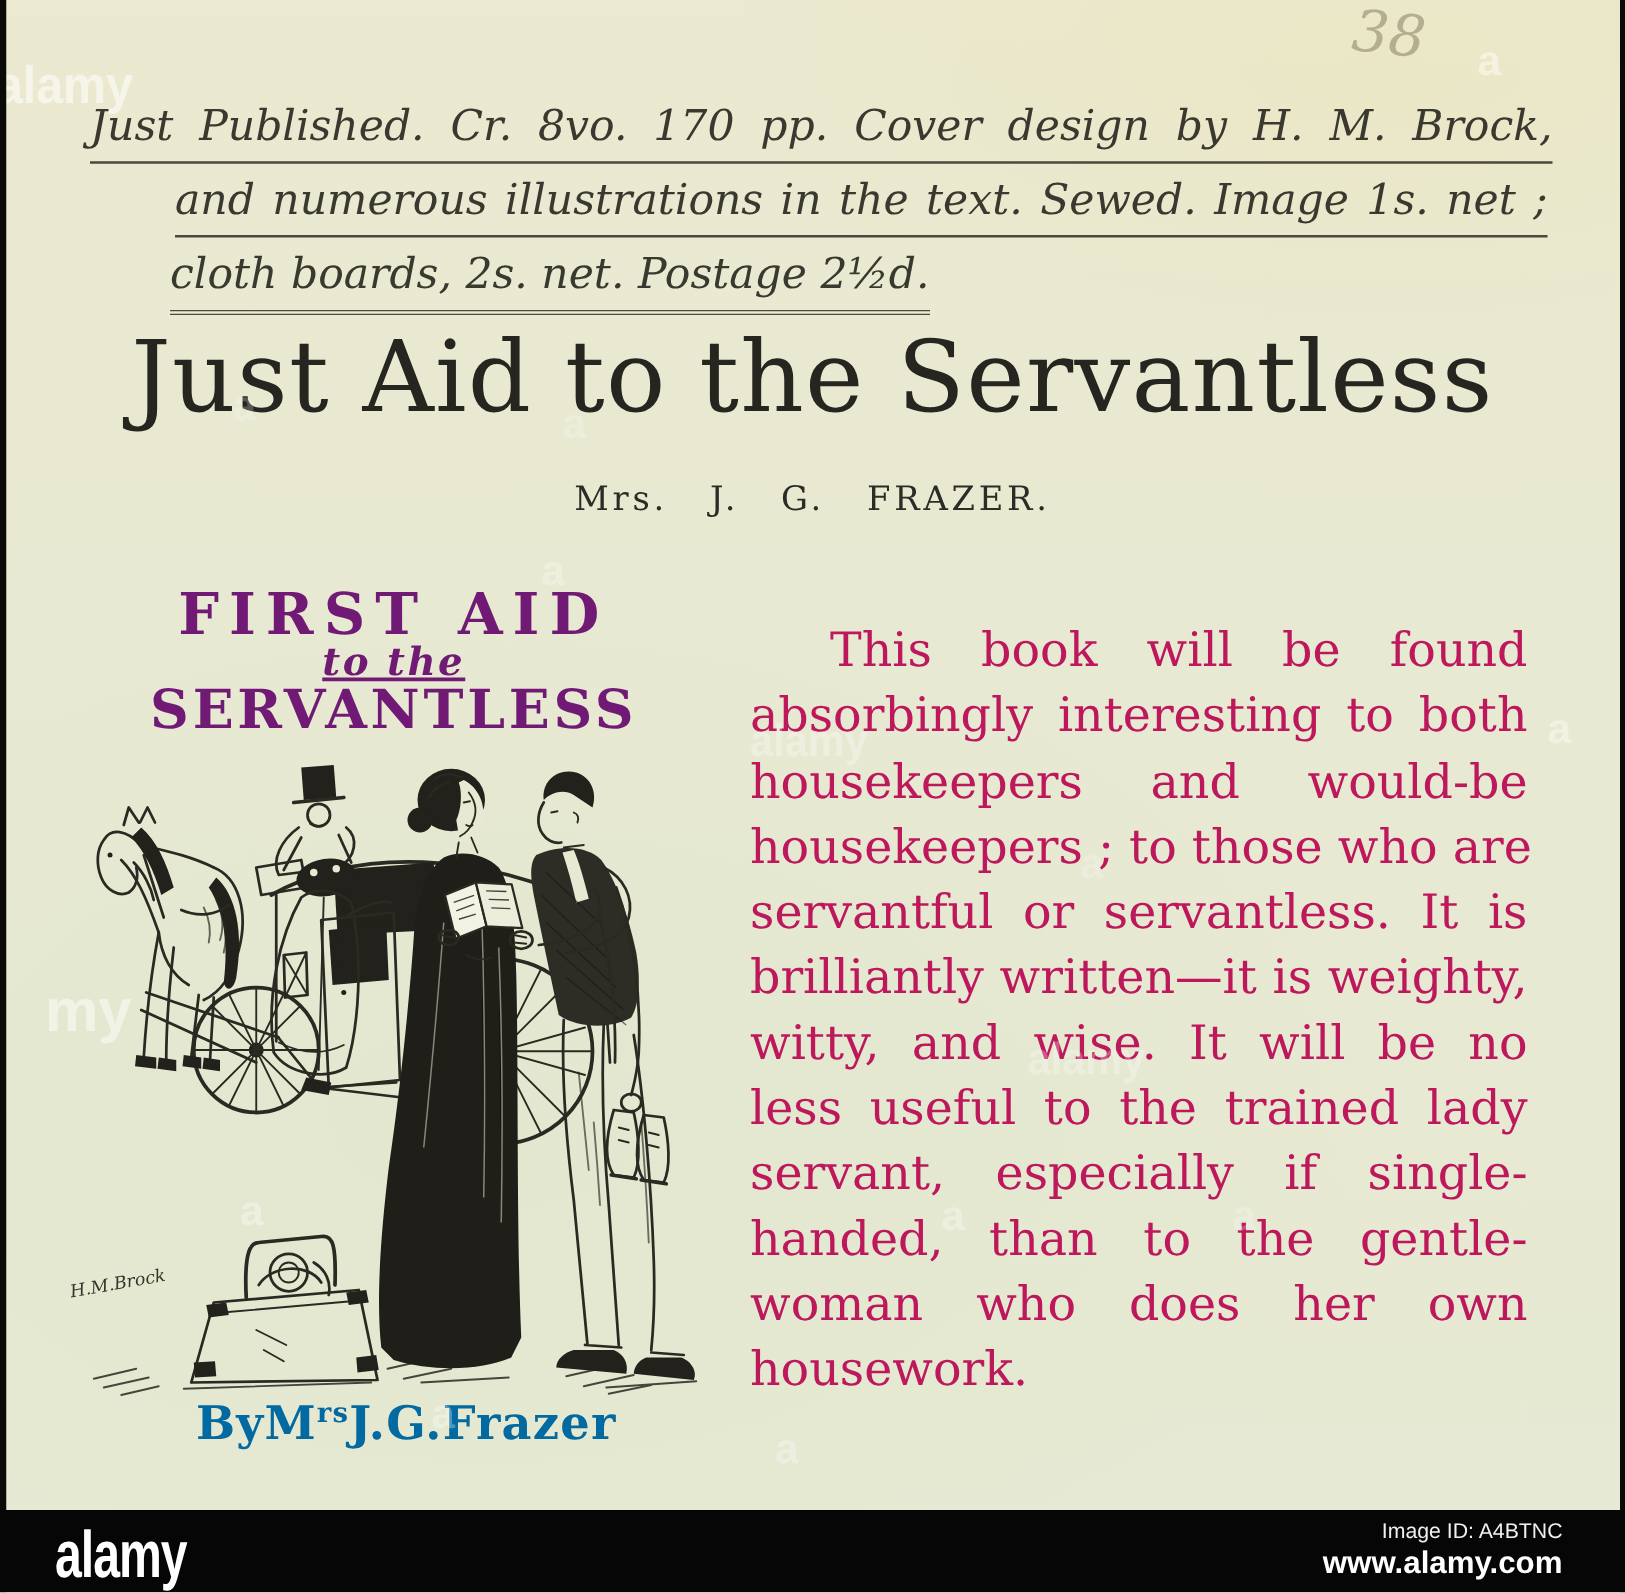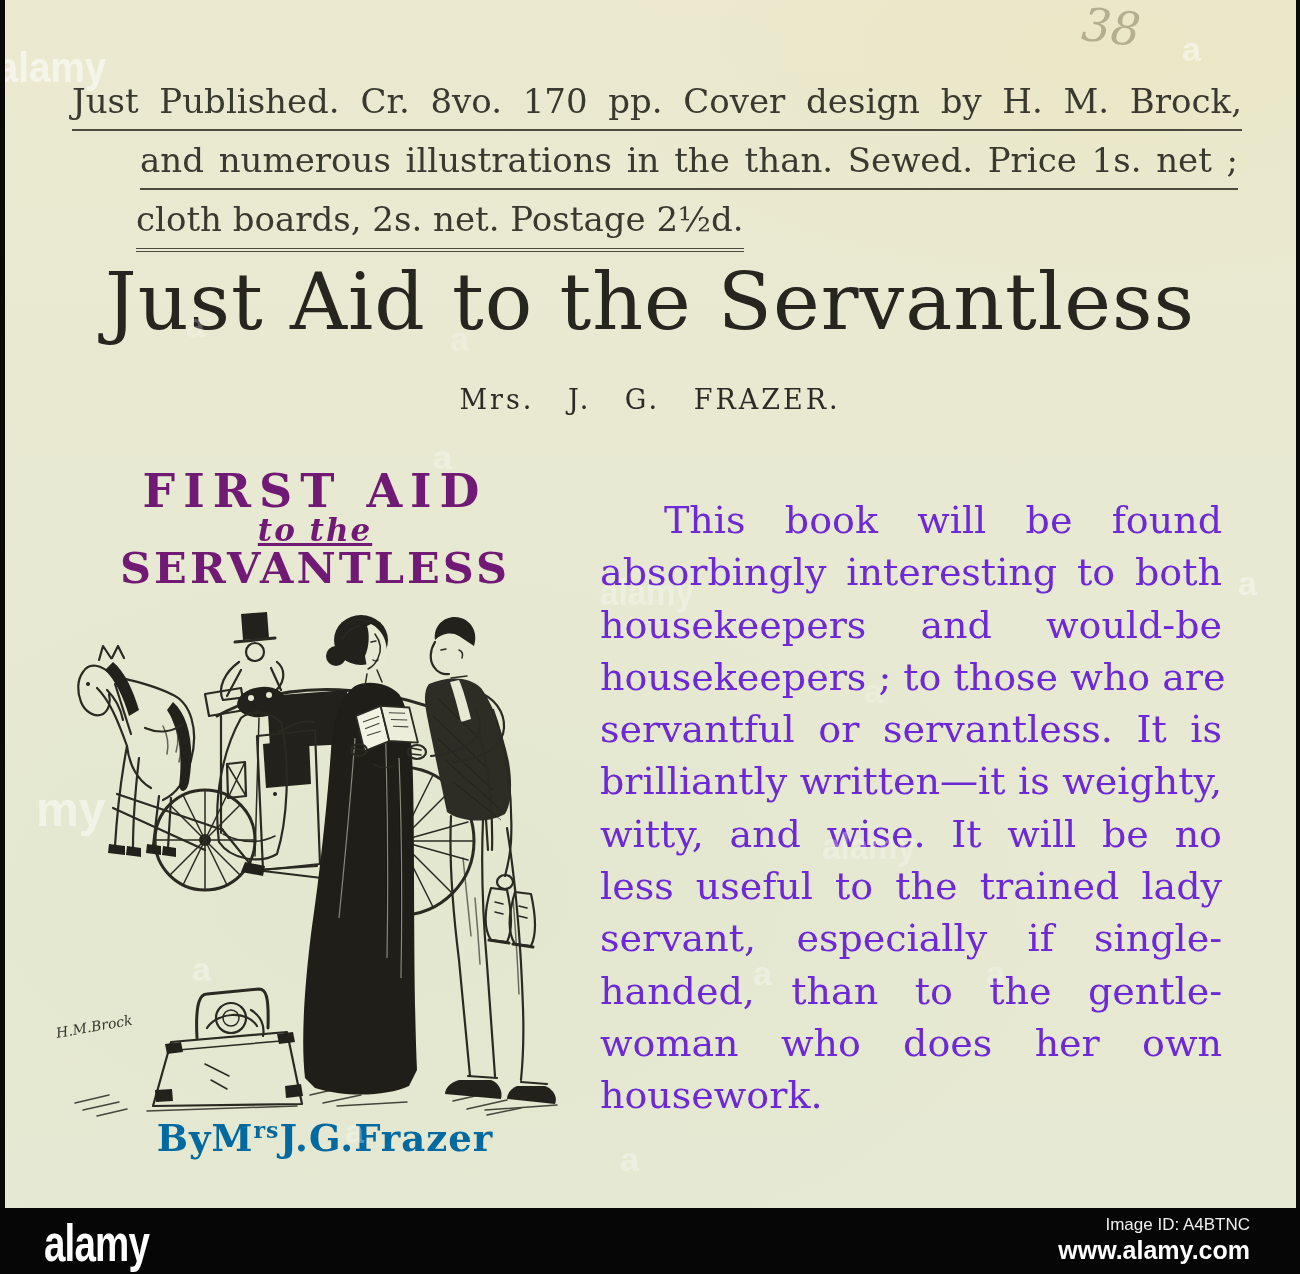--- a/index.html
+++ b/index.html
@@ -9,21 +9,21 @@
     background:
       radial-gradient(ellipse 900px 400px at 85% 4%, rgba(235,230,190,.55), rgba(0,0,0,0) 60%),
       radial-gradient(ellipse 1000px 600px at 30% 70%, rgba(220,228,200,.35), rgba(0,0,0,0) 70%),
       linear-gradient(180deg,#ebe9d0 0%, #e8e9d2 40%, #e6e9d3 100%);}
   .edge{position:absolute;top:0;bottom:0;width:5px;background:#0a0a08;z-index:6;}
   .edge.left{left:0;}
   .edge.right{right:0;width:4px;}
 
   
   .hdr{position:absolute;left:72px;top:80px;width:1170px;color:#3a392f;
-    font-size:34px;z-index:3;}
+    font-style:italic;font-size:34px;z-index:3;}
   .hdr .ln{line-height:42px;padding-bottom:7px;text-align:justify;text-align-last:justify;
     border-bottom:2px solid #4b4a3d;margin-bottom:8px;}
   .hdr .ln2{margin-left:68px;width:1098px;}
   .hdr .ln3{display:inline-block;margin-left:64px;width:auto;text-align:left;text-align-last:left;
     border-bottom:4px double #4b4a3d;padding-bottom:8px;}
 
   
   .title{position:absolute;left:0;top:258px;width:100%;text-align:center;z-index:3;
     font-size:79px;line-height:1.12;color:#262520;letter-spacing:1px;}
   .author{position:absolute;left:0;top:384px;width:100%;text-align:center;z-index:3;
@@ -38,21 +38,21 @@
 
   
   .illus{position:absolute;left:55px;top:598px;width:520px;height:522px;z-index:2;}
 
   .caption{position:absolute;left:145px;top:1116px;width:360px;text-align:center;z-index:3;
     font-size:37px;font-weight:bold;color:#0369a1;letter-spacing:1px;}
   .caption sup{font-size:22px;}
 
   
   .bodytxt{position:absolute;left:600px;top:494px;width:622px;z-index:3;
-    font-size:38px;color:#6d28d9;}
+    font-size:38px;color:#be185d;}
   .bodytxt .bl{line-height:52.3px;text-align:justify;text-align-last:justify;white-space:nowrap;}
   .bodytxt .bl.first{padding-left:64px;}
   .bodytxt .bl.last{text-align-last:left;}
 
   
   .pencil{position:absolute;left:1082px;top:0px;z-index:3;font-style:italic;font-size:46px;
     color:rgba(125,118,88,.5);transform:rotate(6deg);font-family:"DejaVu Serif",serif;}
 
   
   .wm{position:absolute;color:#ffffff;font-family:"Liberation Sans",sans-serif;
@@ -95,21 +95,21 @@
 
 <div class="stage">
   <div class="paper"></div>
   <div class="edge left"></div>
   <div class="edge right"></div>
 
   <div class="pencil">38</div>
 
   <div class="hdr">
     <div class="ln ln1">Just Published.  Cr. 8vo.  170 pp.  Cover design by H. M. Brock,</div>
-    <div class="ln ln2">and numerous illustrations in the than.  Sewed.  Price 1s. net ;</div>
+    <div class="ln ln2">and numerous illustrations in the text.  Sewed.  Image 1s. net ;</div>
     <div class="ln ln3">cloth boards, 2s. net.  Postage 2½d.</div>
   </div>
 
   <div class="title">Just Aid to the Servantless</div>
   <div class="author">Mrs. J. G. FRAZER.</div>
 
   <div class="cover">
     <div class="c1">FIRST AID</div>
     <div class="c2">to the</div>
     <div class="c3">SERVANTLESS</div>

